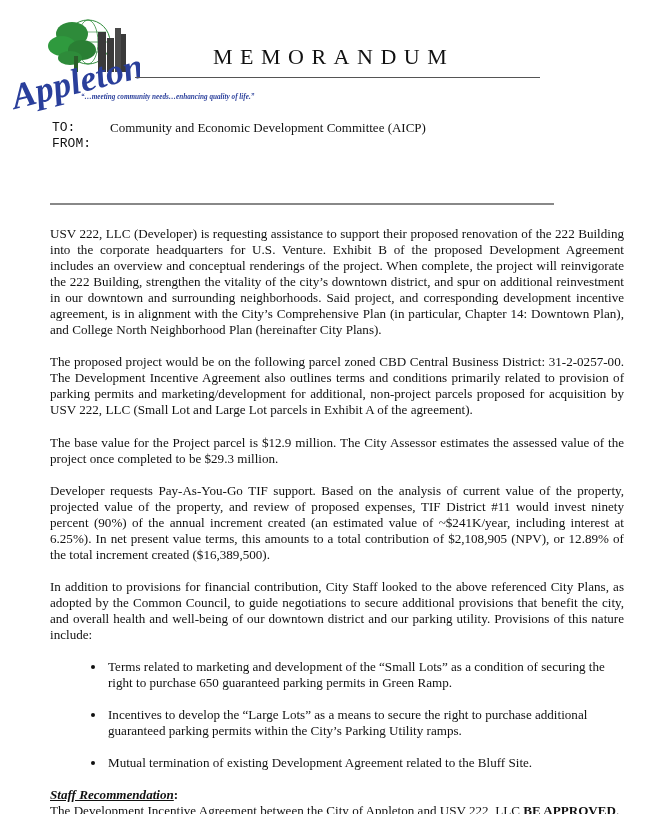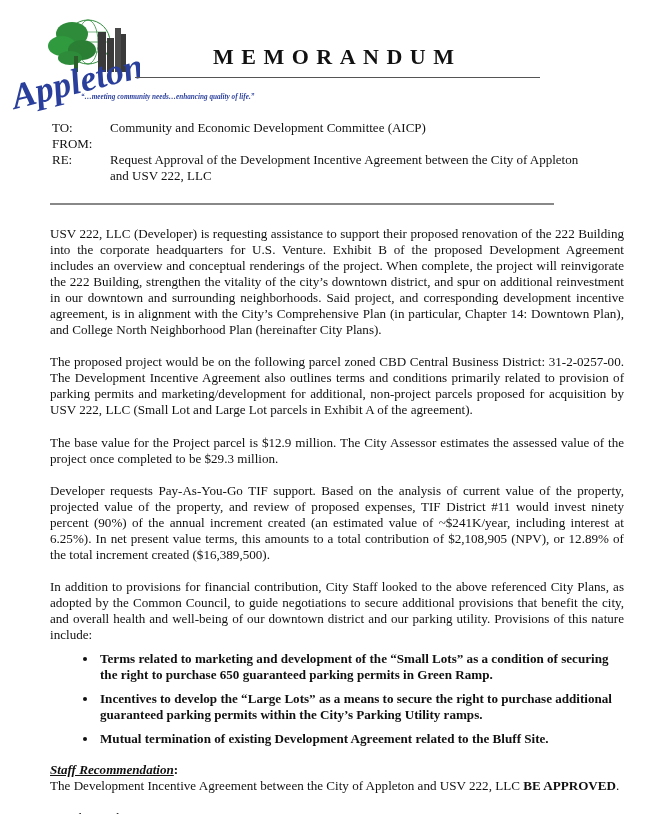--- a/index.html
+++ b/index.html
@@ -11,46 +11,46 @@
   .logo {
     position: absolute; left: 10px; top: 12px; width: 130px; height: 100px;
   }
   .tagline {
     position: absolute; left: 81px; top: 93px;
     font-size: 7.2px; font-style: italic; font-weight: bold; color: #2a3f9b;
     white-space: nowrap;
   }
   .memo-title {
     position: absolute; left: 213px; top: 44px;
-    font-size: 22px; font-weight: bold; letter-spacing: 7.5px; color: #111;
+    font-size: 22px; font-weight: normal; letter-spacing: 7.5px; color: #111;
     white-space: nowrap;
   }
   .title-rule {
     position: absolute; left: 135px; top: 77px; width: 405px; height: 0;
     border-top: 1.5px solid #555;
   }
   .header-block {
     position: absolute; left: 52px; top: 120px; width: 560px;
     font-size: 13px; line-height: 16px;
   }
   .hrow { display: flex; }
-  .hlabel { width: 58px; flex: none; }
+  .hlabel { width: 58px; flex: none; font-family: Liberation Mono, monospace; }
   .hval { flex: 1; }
   .header-rule {
     position: absolute; left: 50px; top: 203px; width: 504px; height: 0;
     border-top: 2px solid #888;
   }
   .body-text {
     position: absolute; left: 50px; top: 226px; width: 574px;
     font-size: 13.1px; line-height: 16.05px;
   }
   .para { margin: 0 0 16px 0; text-align: justify; }
   .para.tight { margin-bottom: 8px; }
   ul.bullets { margin: 0 0 15px 0; padding-left: 40px; }
-  ul.bullets li { margin: 8px; padding-left: 2px; font-weight: bold; }
+  ul.bullets li { margin: 16px; padding-left: 2px; }
   .rec-heading { font-weight: bold; text-decoration: underline; font-style: italic; }
   .bold { font-weight: bold; }
   .cc { margin-top: 16px; }
   .cc-indent { padding-left: 20px; }
 </style>
 </head>
 <body>
 
 <div class="logo">
   <svg width="130" height="100" viewBox="0 0 130 100">
@@ -81,27 +81,20 @@
 <div class="title-rule"></div>
 
 <div class="header-block">
   <div class="hrow">
     <span class="hlabel">TO:</span>
     <span class="hval">Community and Economic Development Committee (AICP)</span>
   </div>
   <div class="hrow">
     <span class="hlabel">FROM:</span>
   </div>
-  <div class="hrow">
-    <span class="hlabel">RE:</span>
-    <span class="hval">
-      <span>Request Approval of the Development Incentive Agreement between the City of Appleton</span><br>
-      <span>and USV 222, LLC</span>
-    </span>
-  </div>
 </div>
 <div class="header-rule"></div>
 
 <div class="body-text">
   <p class="para">USV 222, LLC (Developer) is requesting assistance to support their proposed renovation of the 222 Building into the corporate headquarters for U.S. Venture.  Exhibit B of the proposed Development Agreement includes an overview and conceptual renderings of the project.  When complete, the project will reinvigorate the 222 Building, strengthen the vitality of the city’s downtown district, and spur on additional reinvestment in our downtown and surrounding neighborhoods.  Said project, and corresponding development incentive agreement, is in alignment with the City’s Comprehensive Plan (in particular, Chapter 14: Downtown Plan), and College North Neighborhood Plan (hereinafter City Plans).</p>
   <p class="para">The proposed project would be on the following parcel zoned CBD Central Business District:  31-2-0257-00. The Development Incentive Agreement also outlines terms and conditions primarily related to provision of parking permits and marketing/development for additional, non-project parcels proposed for acquisition by USV 222, LLC (Small Lot and Large Lot parcels in Exhibit A of the agreement).</p>
   <p class="para">The base value for the Project parcel is $12.9 million.  The City Assessor estimates the assessed value of the project once completed to be $29.3 million.</p>
   <p class="para">Developer requests Pay-As-You-Go TIF support.  Based on the analysis of current value of the property, projected value of the property, and review of proposed expenses, TIF District #11 would invest ninety percent (90%) of the annual increment created (an estimated value of ~$241K/year, including interest at 6.25%).  In net present value terms, this amounts to a total contribution of $2,108,905 (NPV), or 12.89% of the total increment created ($16,389,500).</p>
   <p class="para tight">In addition to provisions for financial contribution, City Staff looked to the above referenced City Plans, as adopted by the Common Council, to guide negotiations to secure additional provisions that benefit the city, and overall health and well-being of our downtown district and our parking utility.  Provisions of this nature include:</p>
   <ul class="bullets">

